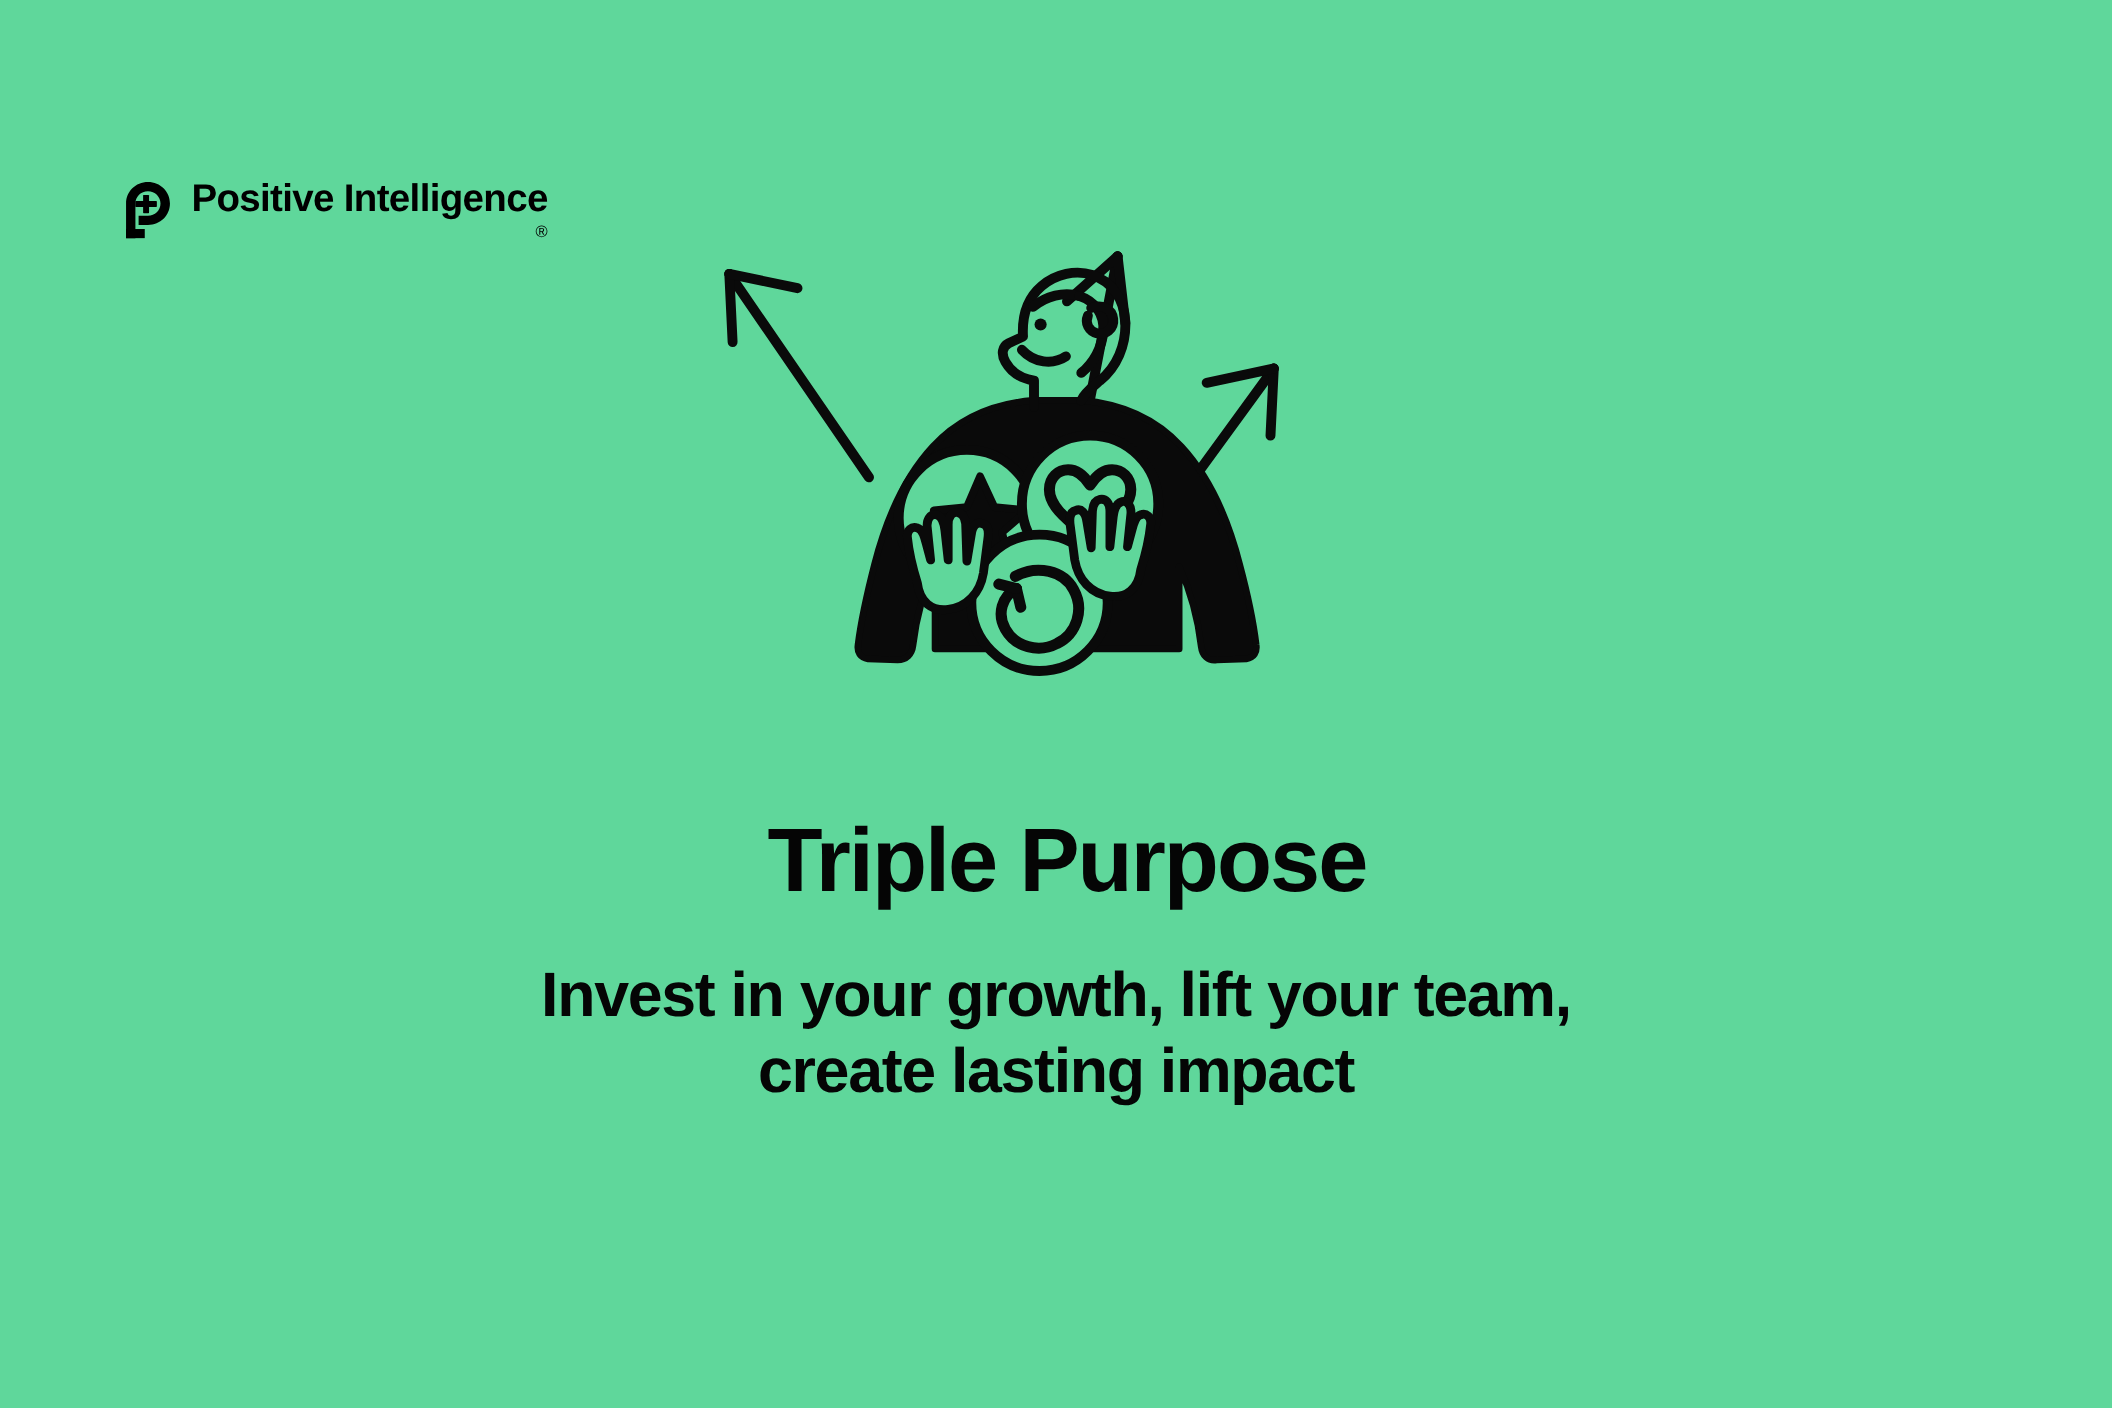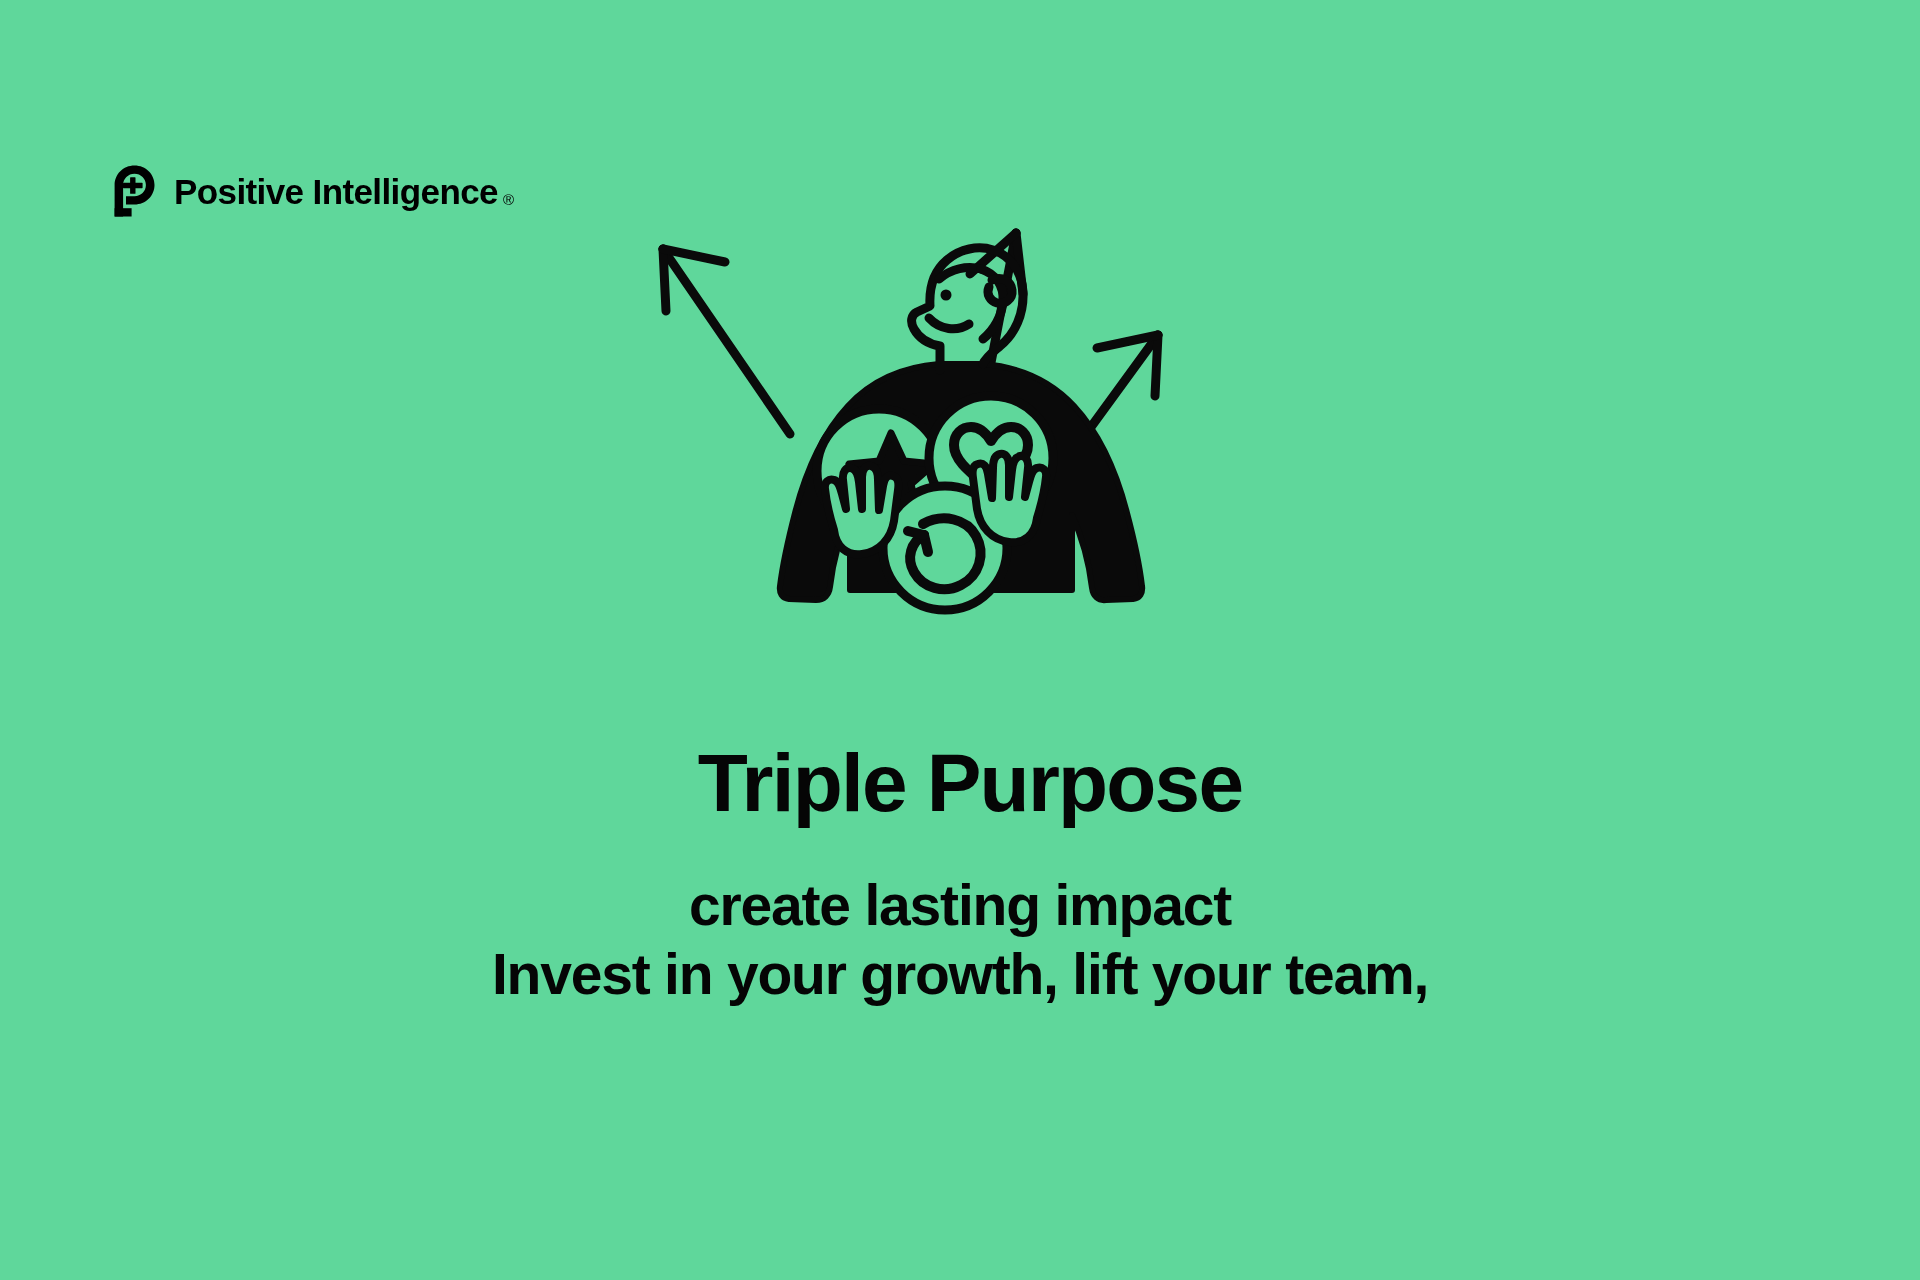--- a/index.html
+++ b/index.html
@@ -33,20 +33,21 @@
   .brand-mark {
     width: 54px;
     height: 56px;
     display: block;
     flex: 0 0 auto;
   }
   .brand-word {
     display: flex;
     align-items: flex-end;
     gap: 5px;
+    flex-direction: column;
   }
   .brand-name {
     font-family: "Liberation Sans", sans-serif;
     font-size: 35px;
     font-weight: bold;
     letter-spacing: -0.6px;
     color: #000000;
     line-height: 1;
     white-space: nowrap;
   }
@@ -280,18 +281,18 @@
                    C384 326 395 317 397 300 Z" fill="#5FD79B" stroke="#0A0A0A"></path>
         </g>
 
       </g>
     </svg>
   </div>
 
   <div class="headline-block">
     <h1 class="headline">Triple Purpose</h1>
     <p class="subhead">
+      <span class="sub-line">Invest in your growth, lift your team,</span>
       <span class="sub-line">create lasting impact</span>
-      <span class="sub-line">Invest in your growth, lift your team,</span>
     </p>
   </div>
 
 </div>
 
 </body></html>

